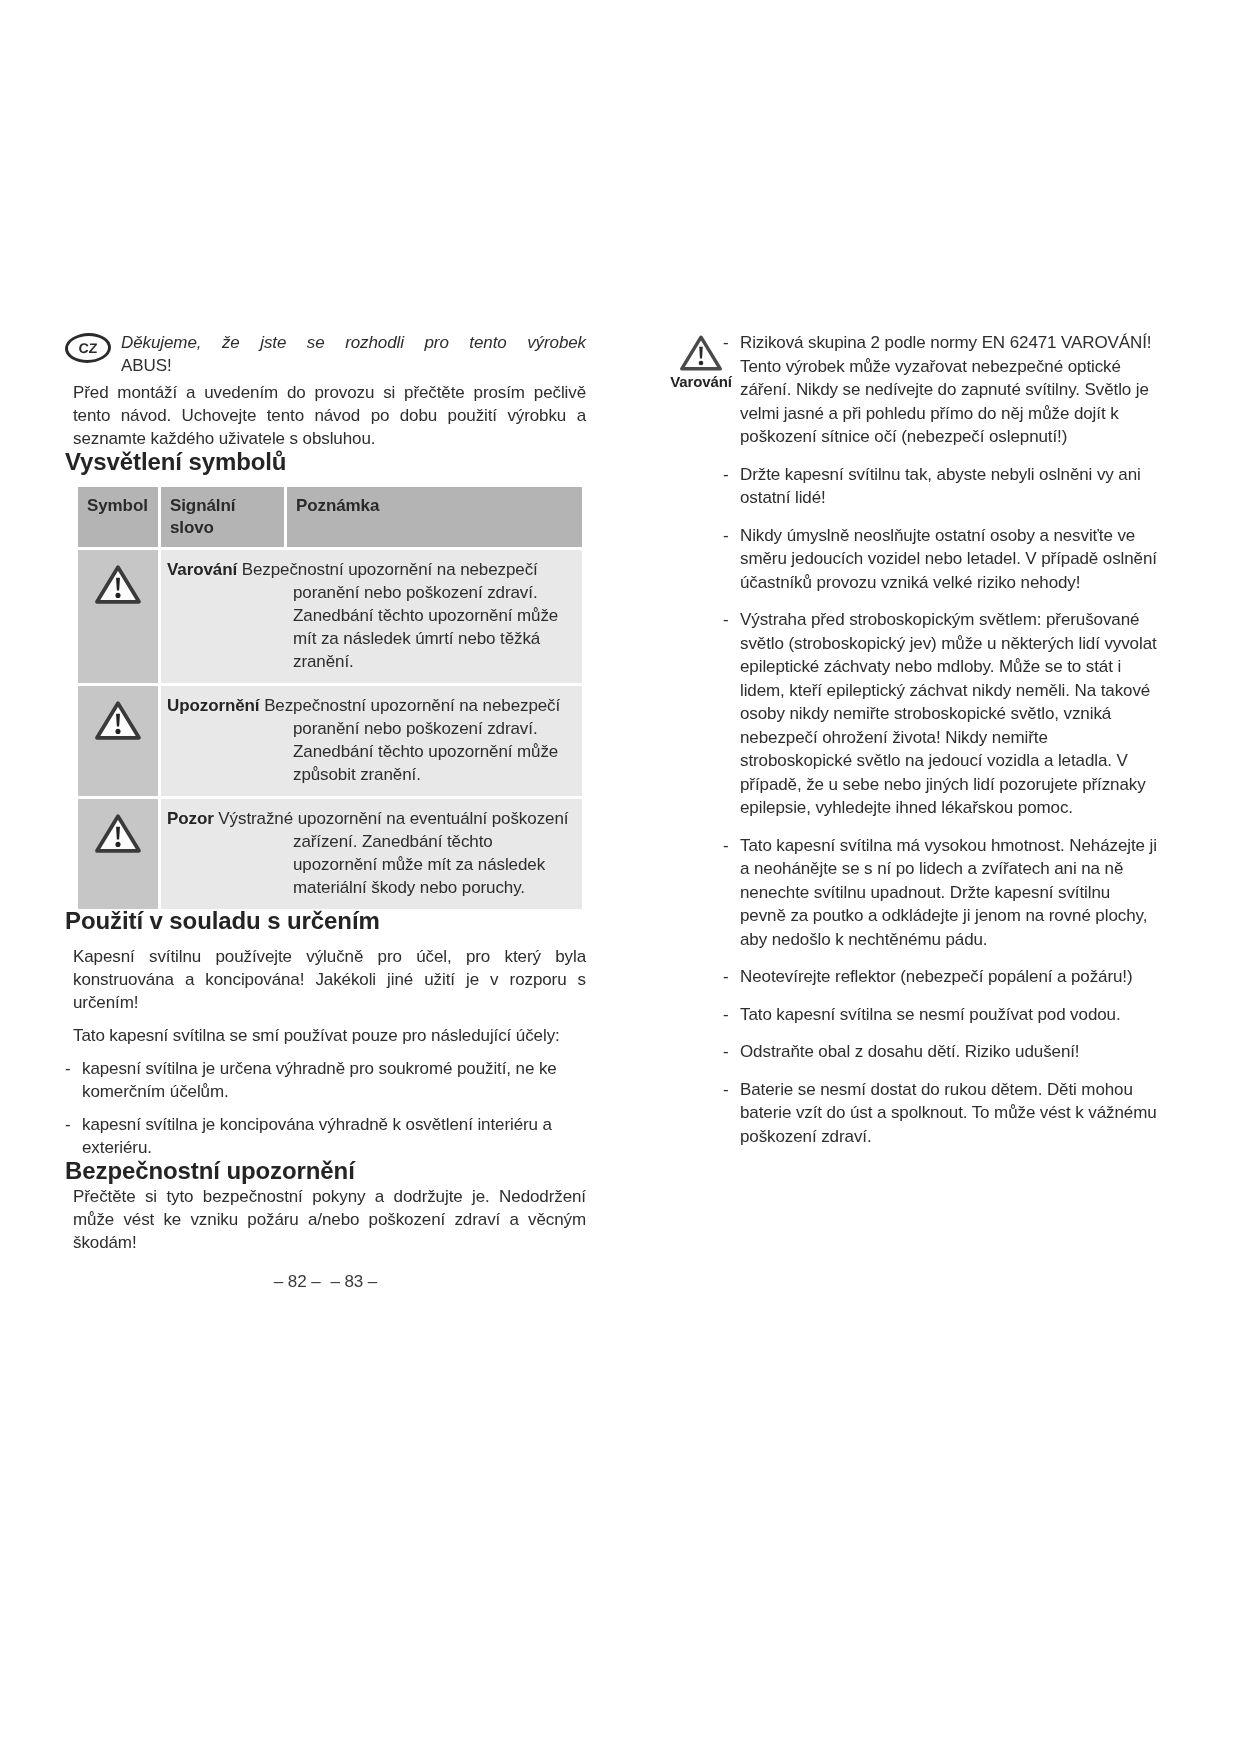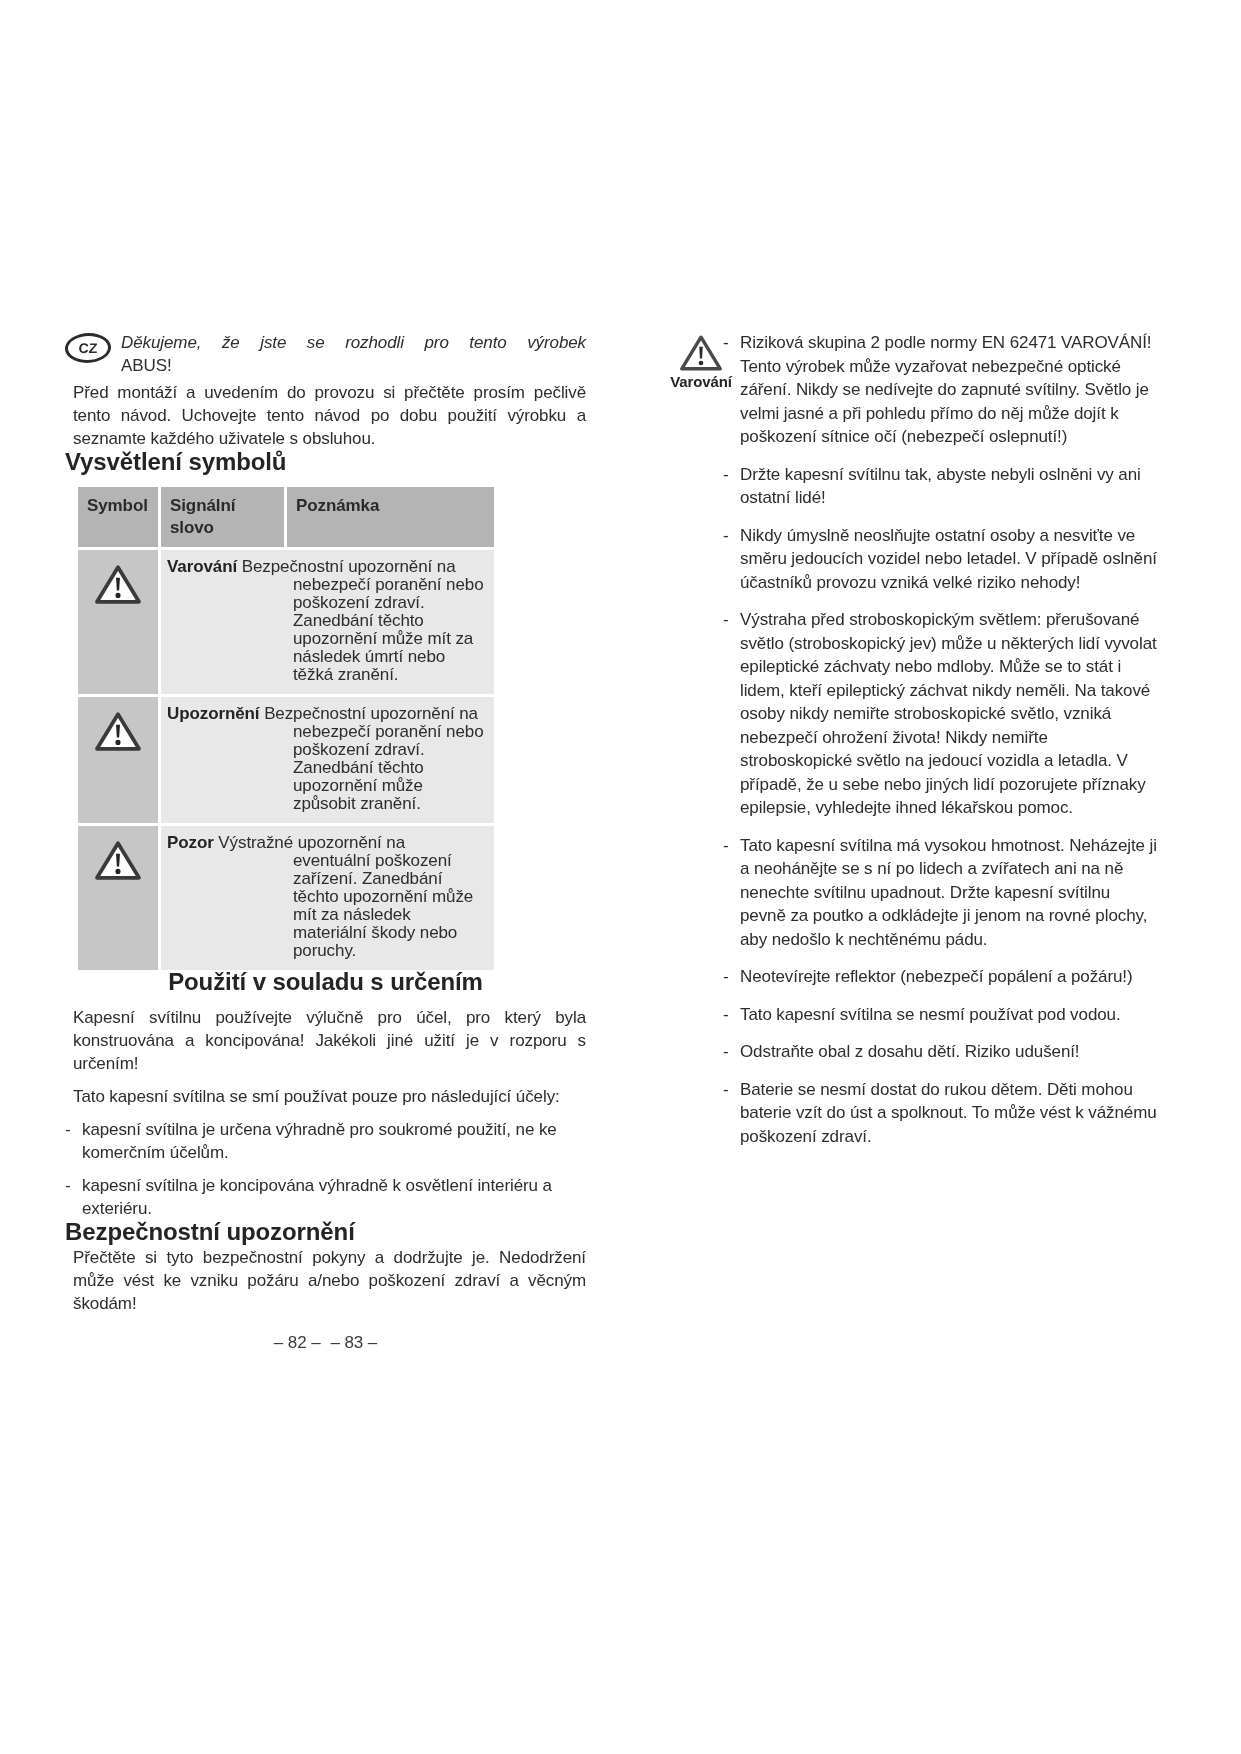--- a/index.html
+++ b/index.html
@@ -24,33 +24,33 @@
     font-weight:bold;font-size:14px;letter-spacing:0;color:#2b2b2b;
     transform:skewX(-4deg);
   }
   .thanks{flex:1;}
   .justify-full{text-align:justify;text-align-last:justify;font-style:italic;}
   .para{margin:0 0 0 8px;text-align:justify;}
   .intro-para{margin-top:4px;}
   h3.sec{font-size:24px;line-height:24px;margin:0;font-weight:bold;color:#242424;}
   .sec-symbols{margin-top:16px;}
   
-  .symtable{margin-top:13px;margin-left:13px;width:416px;}
+  .symtable{margin-top:13px;margin-left:13px;width:504px;}
   .t-head{display:grid;grid-template-columns:80px 123px 1fr;gap:3px;}
   .t-head .cell{
     background:#b4b4b4;min-height:41px;padding:8px 6px 8px 9px;
     font-weight:bold;color:#2a2a2a;line-height:22px;
   }
   .t-row{display:grid;grid-template-columns:80px 1fr;gap:3px;margin-top:3px;}
   .t-icon-cell{background:#c6c6c6;display:flex;justify-content:center;padding-top:13px;}
   .t-note-cell{background:#e8e8e8;padding:8px 8px 10px 0;}
-  .t-note-cell p{margin:0;padding-left:132px;text-indent:-126px;line-height:18px;}
+  .t-note-cell p{margin:0;padding-left:132px;text-indent:-126px;line-height:23px;}
   .signal{font-weight:bold;color:#242424;}
   
-  .sec-use{margin-top:25px;text-align:center;}
+  .sec-use{margin-top:25px;}
   .use-p1{margin-top:12px;}
   .use-p2{margin-top:10px;}
   .dash-list{list-style:none;margin:0;padding:0;}
   .dash-list li{padding-left:17px;text-indent:-17px;margin-top:10px;}
   .dash-list li::before{content:"-";display:inline-block;width:17px;text-indent:0;}
   .sec-safety{margin-top:16px;}
   .safety-p{margin-top:2px;}
   .footer{margin-top:16px;text-align:center;color:#3a3a3a;}
   .footer span{padding:0 5px;}
   

